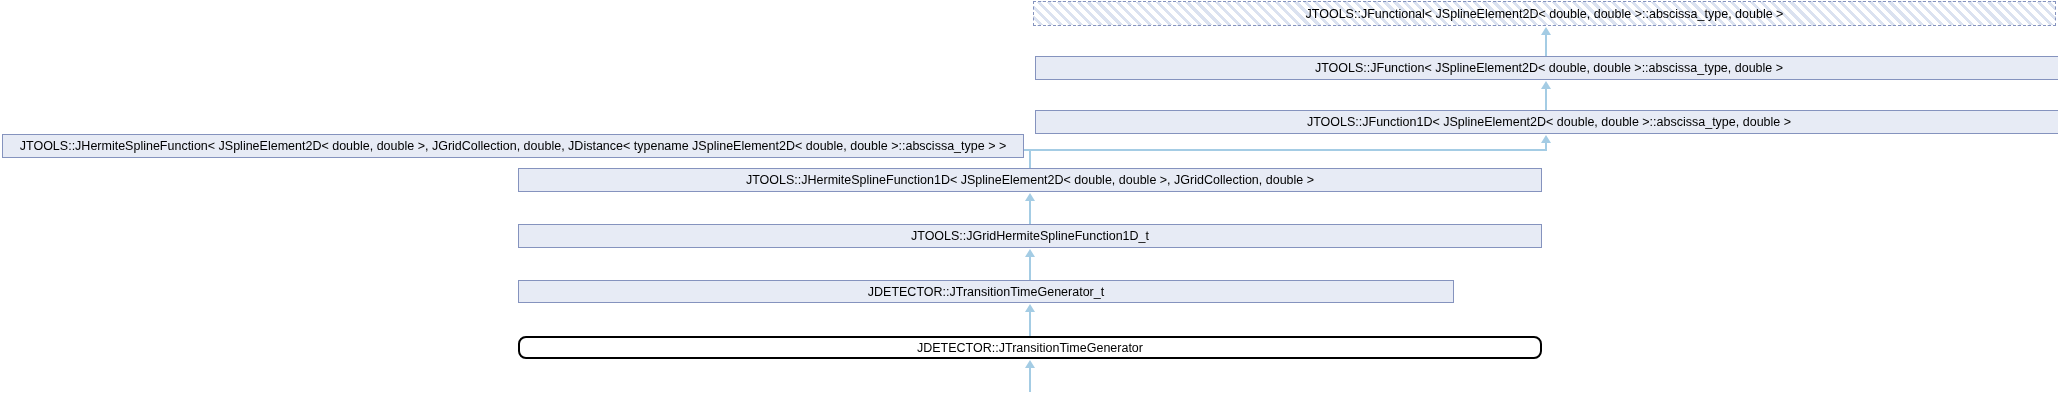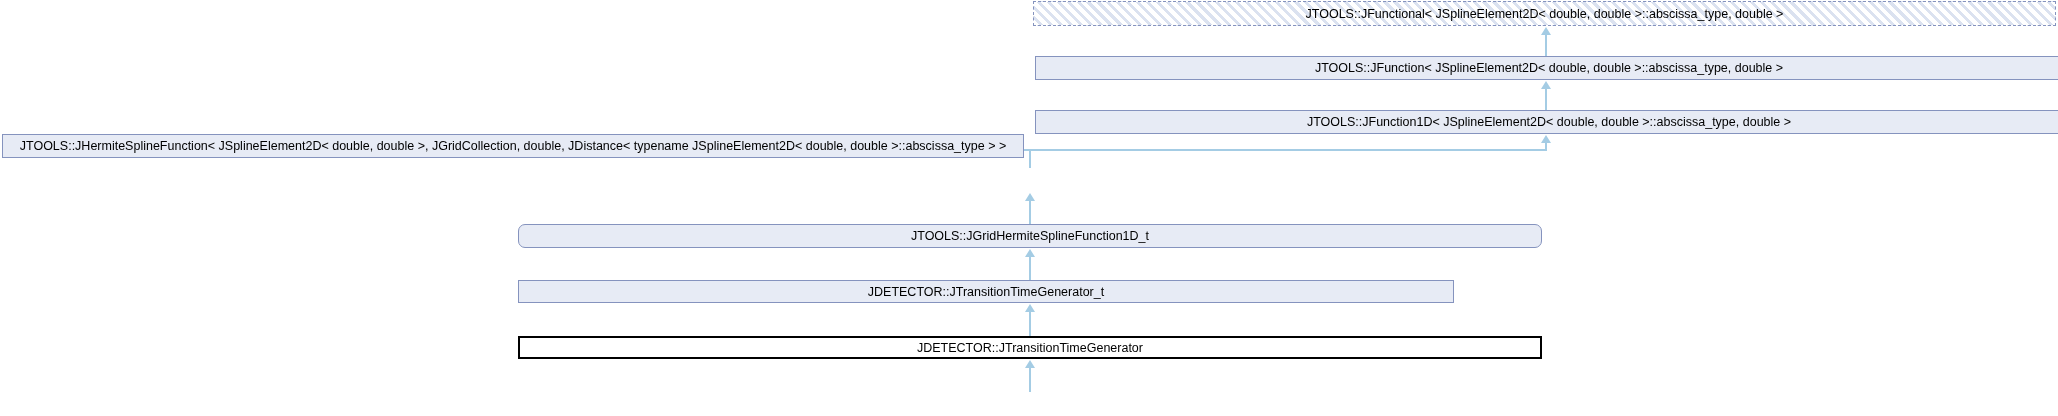--- a/index.html
+++ b/index.html
@@ -46,23 +46,23 @@
   .node.focus {
     background: var(--focus_fill);
     border: 2px solid var(--focus_border);
   }
   
   .n1 { left: 1033px; top: 1px;   width: 1023px; height: 25px; }
   .n2 { left: 1035px; top: 56px;  width: 1028px; height: 24px; }
   .n3 { left: 2px;    top: 110px; width: 1022px; height: 24px; margin-top: 24px; }
   .n4 { left: 1035px; top: 110px; width: 1028px; height: 24px; }
   .n5 { left: 518px;  top: 168px; width: 1024px; height: 24px; }
-  .n6 { left: 518px;  top: 224px; width: 1024px; height: 24px; border-radius: 7px; }
+  .n6 { left: 518px;  top: 224px; width: 1024px; height: 24px; }
   .n7 { left: 518px;  top: 280px; width: 936px; height: 23px; }
-  .n8 { left: 518px;  top: 336px; width: 1024px; height: 23px; }
+  .n8 { left: 518px;  top: 336px; width: 1024px; height: 23px; border-radius: 8px; }
   .n9 { left: 518px;  top: 392px; width: 1024px; height: 23px; }
 
   
   .vline, .hline {
     position: absolute;
     background: var(--arrow);
   }
   .vline { width: 2px; }
   .hline { height: 2px; }
   .ahead {
@@ -122,20 +122,21 @@
   <div class="vline a7-line"></div>
 
   <div class="node hatched n1">JTOOLS::JFunctional&lt; JSplineElement2D&lt; double, double &gt;::abscissa_type, double &gt;</div>
 
   <div class="node n2">JTOOLS::JFunction&lt; JSplineElement2D&lt; double, double &gt;::abscissa_type, double &gt;</div>
 
   <div class="node n3">JTOOLS::JHermiteSplineFunction&lt; JSplineElement2D&lt; double, double &gt;, JGridCollection, double, JDistance&lt; typename JSplineElement2D&lt; double, double &gt;::abscissa_type &gt; &gt;</div>
 
   <div class="node n4">JTOOLS::JFunction1D&lt; JSplineElement2D&lt; double, double &gt;::abscissa_type, double &gt;</div>
 
+  <div class="node n5">JTOOLS::JHermiteSplineFunction1D&lt; JSplineElement2D&lt; double, double &gt;, JGridCollection, double &gt;</div>
 
   <div class="node n6">JTOOLS::JGridHermiteSplineFunction1D_t</div>
 
   <div class="node n7">JDETECTOR::JTransitionTimeGenerator_t</div>
 
   <div class="node focus n8">JDETECTOR::JTransitionTimeGenerator</div>
 
 
 </div>
 

